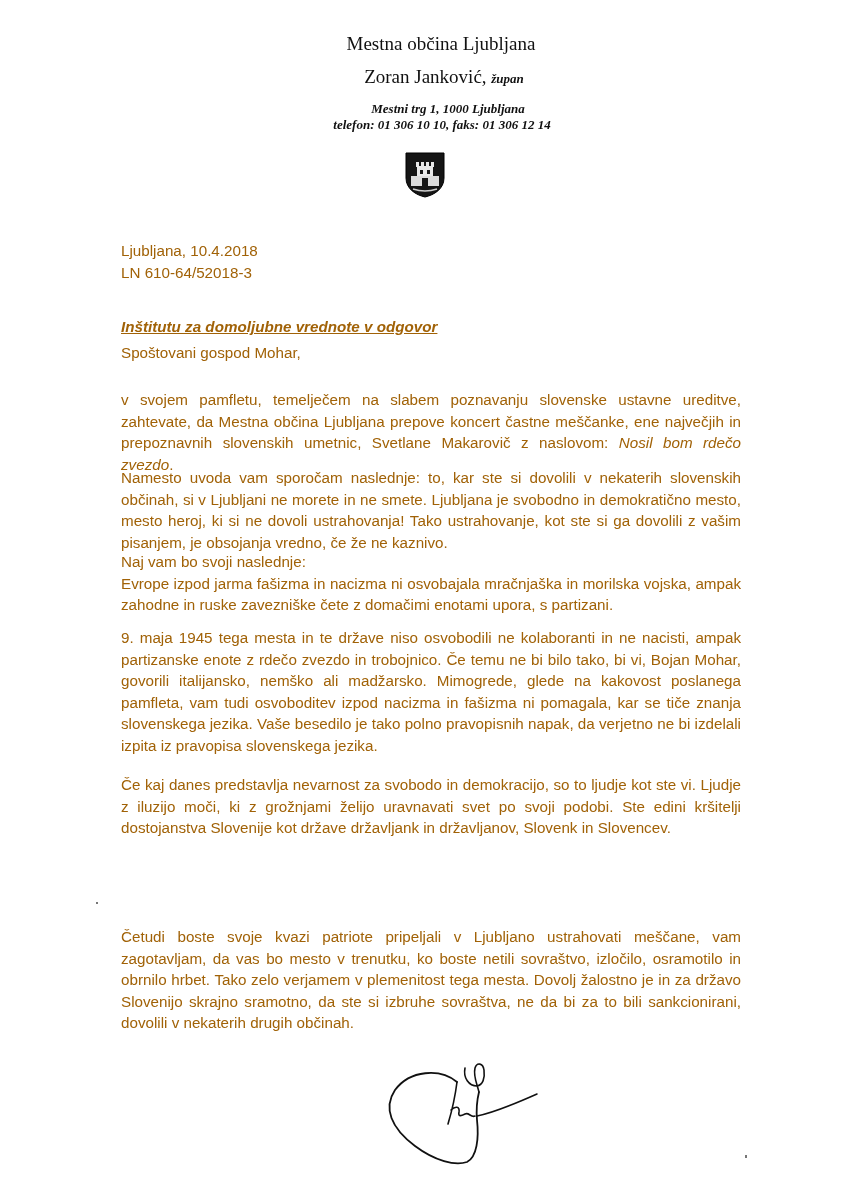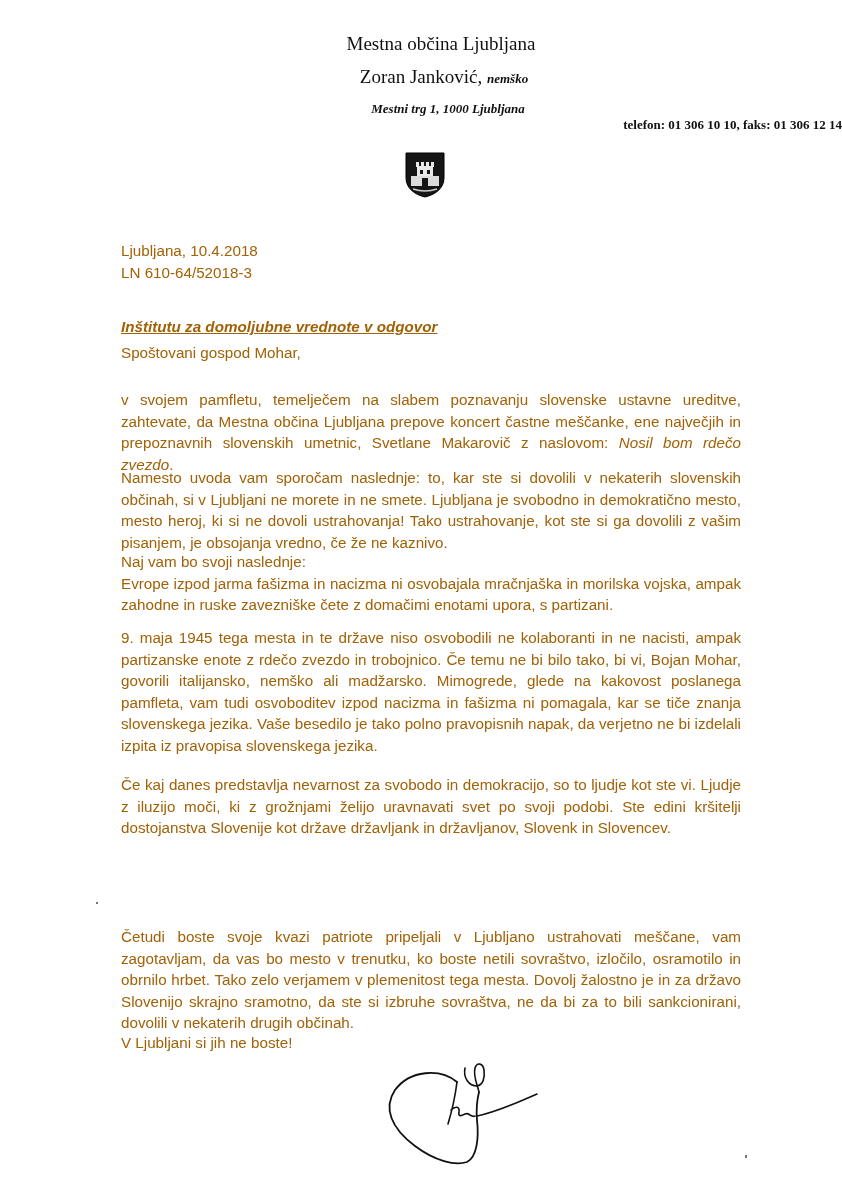--- a/index.html
+++ b/index.html
@@ -3,21 +3,21 @@
   <meta charset="utf-8">
   <style>
     html, body { margin: 0; padding: 0; background: #ffffff; }
     body { width: 842px; height: 1200px; position: relative; overflow: hidden; color: #111111; }
     .page { position: absolute; left: 0; top: 0; width: 770px; height: 1200px; background: #ffffff; }
     .letterhead { position: absolute; left: 0; top: 32px; width: 842px; text-align: center; font-family: "Liberation Serif", "DejaVu Serif", serif; color: #111; }
     .lh-name { font-size: 19px; line-height: 24px; margin-left: 40px; }
     .lh-mayor { font-size: 19px; line-height: 24px; margin-top: 9px; margin-left: 46px; }
     .lh-mayor .title { font-style: italic; font-size: 13px; font-weight: bold; }
     .lh-address { font-style: italic; font-weight: bold; font-size: 13px; line-height: 16px; margin-top: 10px; margin-left: 54px; }
-    .lh-phone { font-weight: bold; font-size: 13px; line-height: 16px; margin-left: 42px; text-align: right; }
+    .lh-phone { font-style: italic; font-weight: bold; font-size: 13px; line-height: 16px; margin-left: 42px; }
     .crest { position: absolute; left: 405px; top: 152px; width: 40px; height: 46px; }
     .body-text { position: absolute; left: 121px; width: 620px; font-family: "Liberation Sans", "DejaVu Sans", sans-serif; font-size: 15.2px; line-height: 21.6px; color: #a16207; }
     .meta { top: 240px; }
     .subject { top: 316px; font-style: italic; font-weight: bold; text-decoration: underline; }
     .salutation { top: 342px; }
     .para { text-align: justify; }
     .p1 { top: 389px; }
     .p2 { top: 467px; }
     .p3 { top: 551px; }
     .p4 { top: 627px; }
@@ -32,21 +32,21 @@
   </style>
 </head>
 <body>
 
 <div class="page">
 
   <div class="letterhead">
     <div class="lh-name">Mestna občina Ljubljana</div>
     <div class="lh-mayor">
       <span>Zoran Janković,</span>
-      <span class="title">nemško</span>
+      <span class="title">župan</span>
     </div>
     <div class="lh-address">Mestni trg 1, 1000 Ljubljana</div>
     <div class="lh-phone">telefon: 01 306 10 10, faks: 01 306 12 14</div>
   </div>
 
   <div class="crest">
     <svg width="40" height="46" viewBox="0 0 40 46">
       <path d="M1 1 H39 V26 C39 37 29 43 20 45 C11 43 1 37 1 26 Z" fill="#151515" stroke="#000" stroke-width="1"></path>
       <rect x="12" y="14" width="16" height="15" fill="#e8e8e8"></rect>
       <rect x="11" y="10" width="3" height="5" fill="#e8e8e8"></rect>
@@ -81,21 +81,20 @@
     <div class="para">Evrope izpod jarma fašizma in nacizma ni osvobajala mračnjaška in morilska vojska, ampak zahodne in ruske zavezniške čete z domačimi enotami upora, s partizani.</div>
   </div>
 
   <div class="body-text para p4">9. maja 1945 tega mesta in te države niso osvobodili ne kolaboranti in ne nacisti, ampak partizanske enote z rdečo zvezdo in trobojnico.  Če temu ne bi bilo tako, bi vi, Bojan Mohar, govorili italijansko, nemško ali madžarsko. Mimogrede, glede na kakovost poslanega pamfleta, vam tudi osvoboditev izpod nacizma in fašizma ni pomagala, kar se tiče znanja slovenskega jezika. Vaše besedilo je tako polno pravopisnih napak, da verjetno ne bi izdelali izpita iz pravopisa slovenskega jezika.</div>
 
   <div class="body-text para p5">Če kaj danes predstavlja nevarnost za svobodo in demokracijo, so to ljudje kot ste vi. Ljudje z iluzijo moči, ki z grožnjami želijo uravnavati svet po svoji podobi. Ste edini kršitelji dostojanstva Slovenije kot države državljank in državljanov,  Slovenk in Slovencev.</div>
 
 
   <div class="body-text para p7">Četudi boste svoje kvazi patriote pripeljali v Ljubljano ustrahovati meščane, vam zagotavljam, da vas bo mesto v trenutku, ko boste netili sovraštvo, izločilo, osramotilo in obrnilo hrbet. Tako zelo verjamem v plemenitost tega mesta. Dovolj žalostno je in za državo Slovenijo skrajno sramotno, da ste si izbruhe sovraštva, ne da bi za to bili sankcionirani, dovolili v nekaterih drugih občinah.</div>
 
-  <div class="body-text closing1">V Ljubljani si jih ne boste!</div>
 
   <div class="signature">
     <svg width="160" height="110" viewBox="0 0 160 110">
       <path d="M72 24 C55 10 25 12 10 32 C-2 50 6 70 30 88 C50 103 70 108 82 104 C92 99 94 80 92 62 C91 50 92 42 94 34" fill="none" stroke="#111" stroke-width="1.8" stroke-linecap="round"></path>
       <path d="M72 24 C70 40 66 56 63 66 M66 52 C70 48 75 48 74 54 C73 59 76 58 80 56 C84 54 86 60 90 58" fill="none" stroke="#111" stroke-width="1.6" stroke-linecap="round"></path>
       <path d="M80 10 C78 20 84 28 92 28 C98 27 100 20 99 12 C98 5 92 4 90 10 C88 18 92 26 94 34" fill="none" stroke="#111" stroke-width="1.6" stroke-linecap="round"></path>
       <path d="M92 58 C108 55 125 48 152 36" fill="none" stroke="#111" stroke-width="1.6" stroke-linecap="round"></path>
     </svg>
   </div>
 

